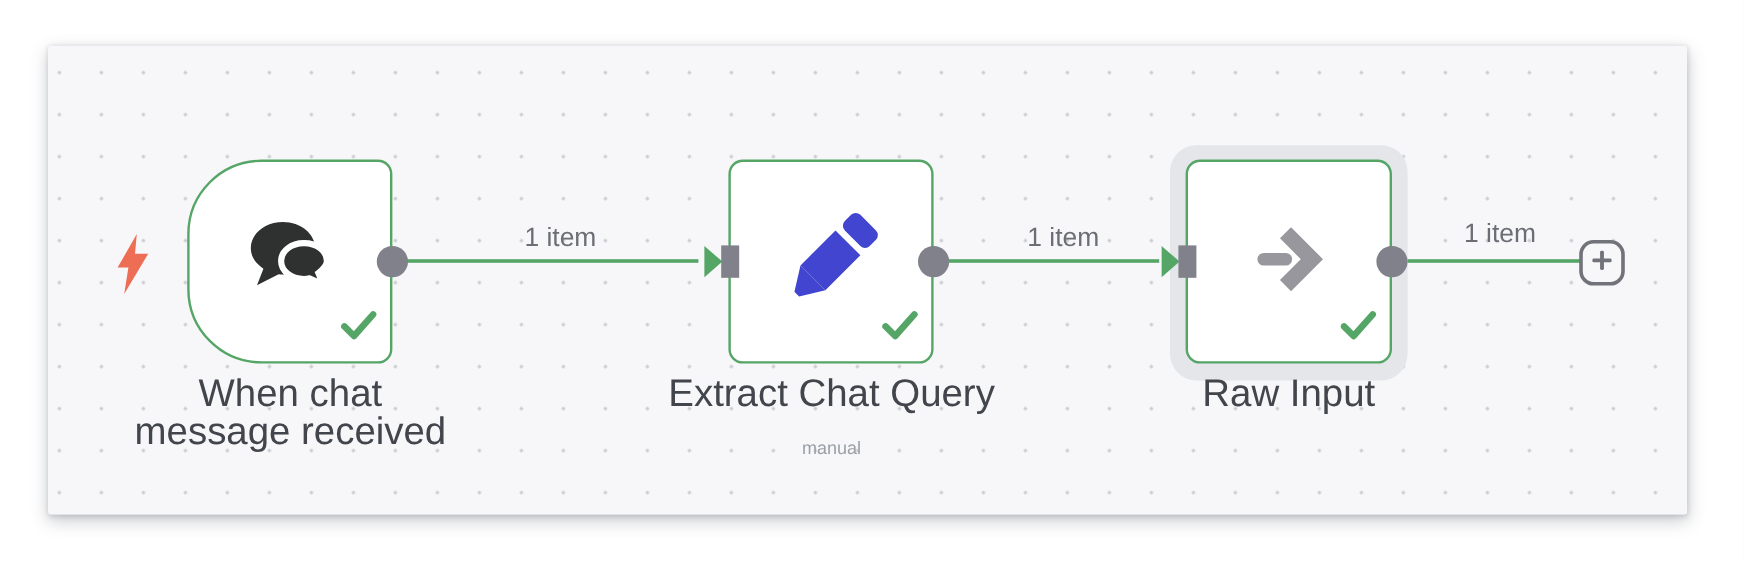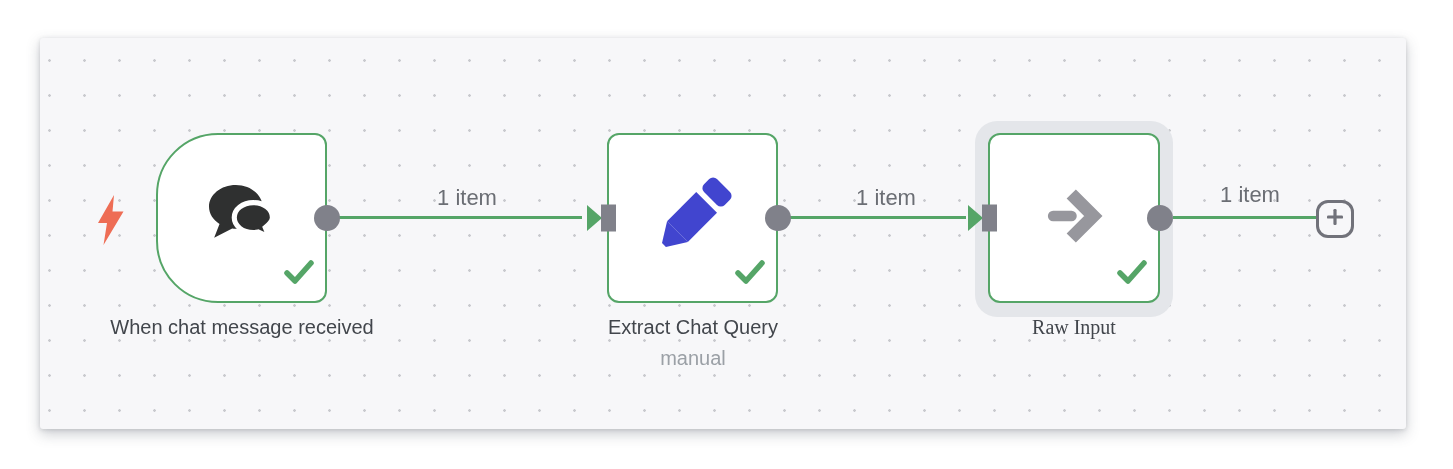--- a/index.html
+++ b/index.html
@@ -68,26 +68,26 @@
     font-size:22px;color:var(--label);white-space:nowrap;
   }
   .wl-1{left:427px;}
   .wl-2{left:846px;}
   .wl-3{left:1210px;top:144px;}
   .node-caption{
     position:absolute;top:273px;width:280px;text-align:center;
   }
   .cap-1{left:62px;}
   .cap-2{left:513px;}
-  .cap-3{left:894px;font-family:Liberation Serif, serif;}
+  .cap-3{left:894px;}
   .node-title{
-    font-size:20px;line-height:32px;font-weight:500;color:var(--title);
+    font-size:32px;line-height:32px;font-weight:500;color:var(--title);
   }
   .node-subtitle{
-    font-size:20px;line-height:24px;margin-top:3px;color:var(--subtitle);
+    font-size:15px;line-height:24px;margin-top:19px;color:var(--subtitle);
   }
   .bolt{position:absolute;left:57px;top:157px;}
   .add-btn{
     position:absolute;left:1276px;top:162px;width:38px;height:38px;
     border:3px solid var(--plus-gray);border-radius:12px;
     background:var(--canvas-bg);
     display:flex;align-items:center;justify-content:center;cursor:pointer;
   }
 </style>
 </head>

